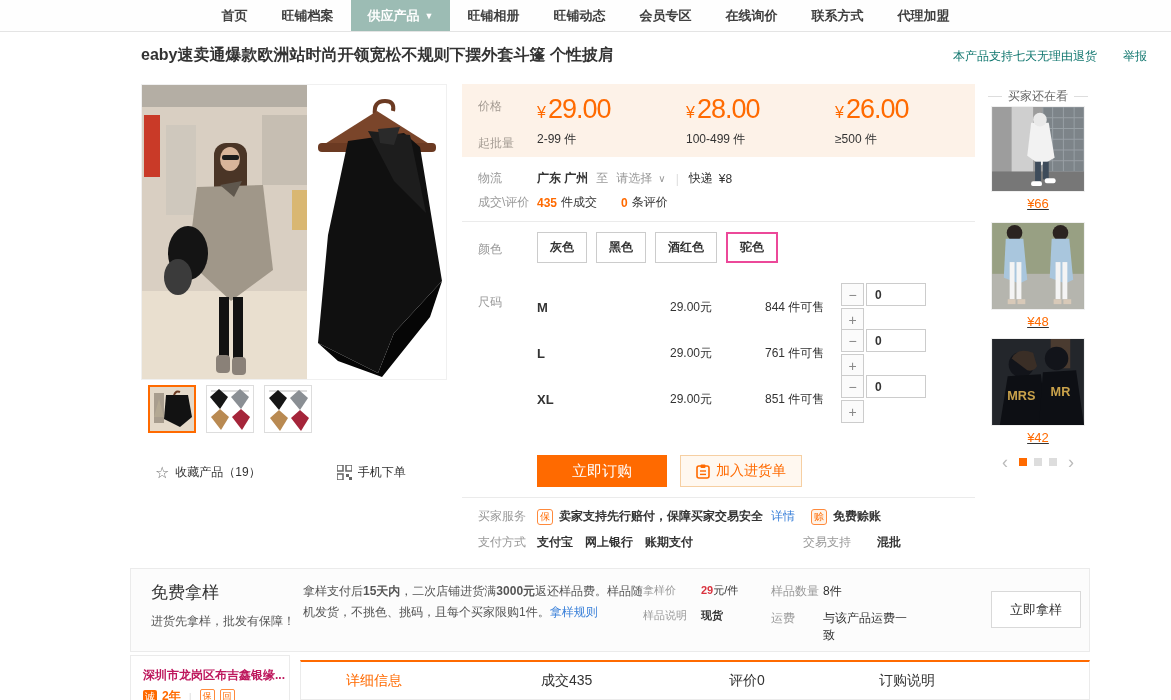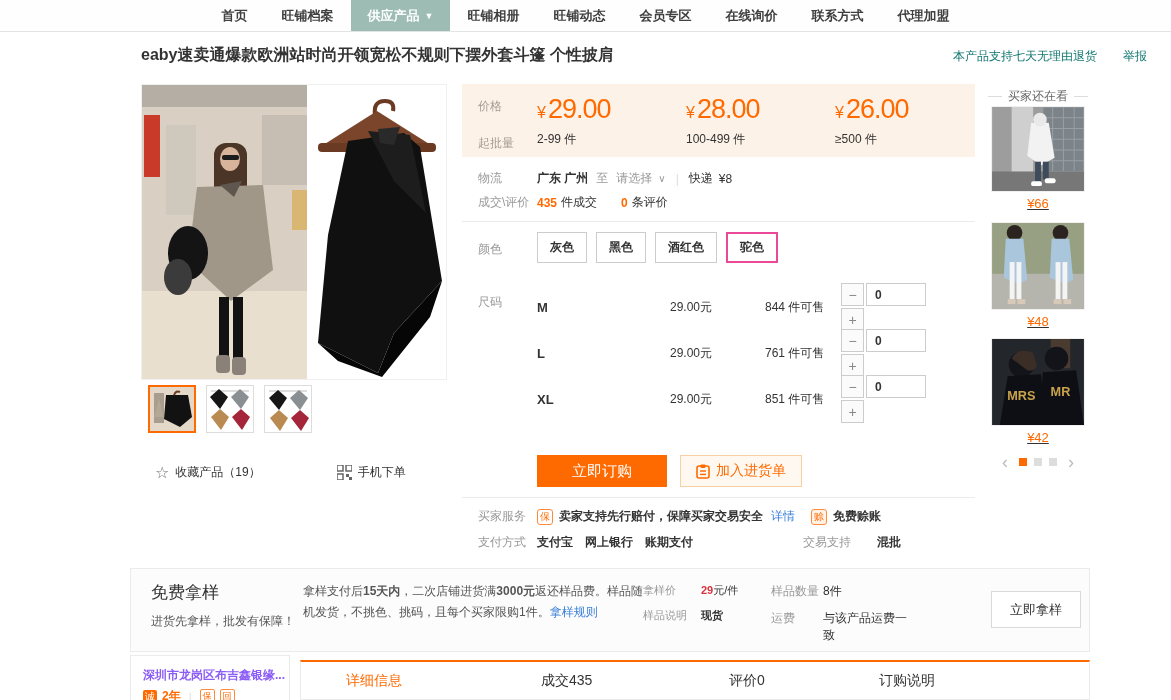--- a/index.html
+++ b/index.html
@@ -110,21 +110,21 @@
   .sp-grid2 { position:absolute; left:640px; top:14px; font-size:12px; }
   .sp-grid2 .sp-l { width:52px; }
   .sp-v2 { width:92px; line-height:17px; }
   .btn-sample { position:absolute; left:860px; top:22px; width:90px; height:37px;
     background:#fff; border:1px solid #d9d9d9; font-size:13px; color:#333; cursor:pointer;
     font-family:"Liberation Sans",sans-serif; }
 
   
   .sellercard { position:absolute; left:130px; top:655px; width:160px; height:70px;
     background:#fff; border:1px solid #ebebeb; }
-  .sname { position:absolute; left:12px; top:11px; font-size:12px; font-weight:bold; color:#8b5cf6;
+  .sname { position:absolute; left:12px; top:11px; font-size:12px; font-weight:bold; color:#be185d;
     white-space:nowrap; }
   .sbadges { position:absolute; left:12px; top:32px; display:flex; align-items:center; gap:5px; }
   .cbadge { width:14px; height:14px; background:#ff6a00; color:#fff; font-size:10px;
     display:flex; align-items:center; justify-content:center; border-radius:2px; }
   .syears { color:#ff6a00; font-size:12px; font-weight:bold; }
   .sdiv { color:#ddd; margin:0 3px; font-size:11px; }
   .sicon { width:15px; height:15px; border:1px solid #ff8a3c; color:#ff6a00; font-size:9px;
     display:flex; align-items:center; justify-content:center; border-radius:2px; }
 
   .tabbar { position:absolute; left:300px; top:660px; width:790px; height:40px;

